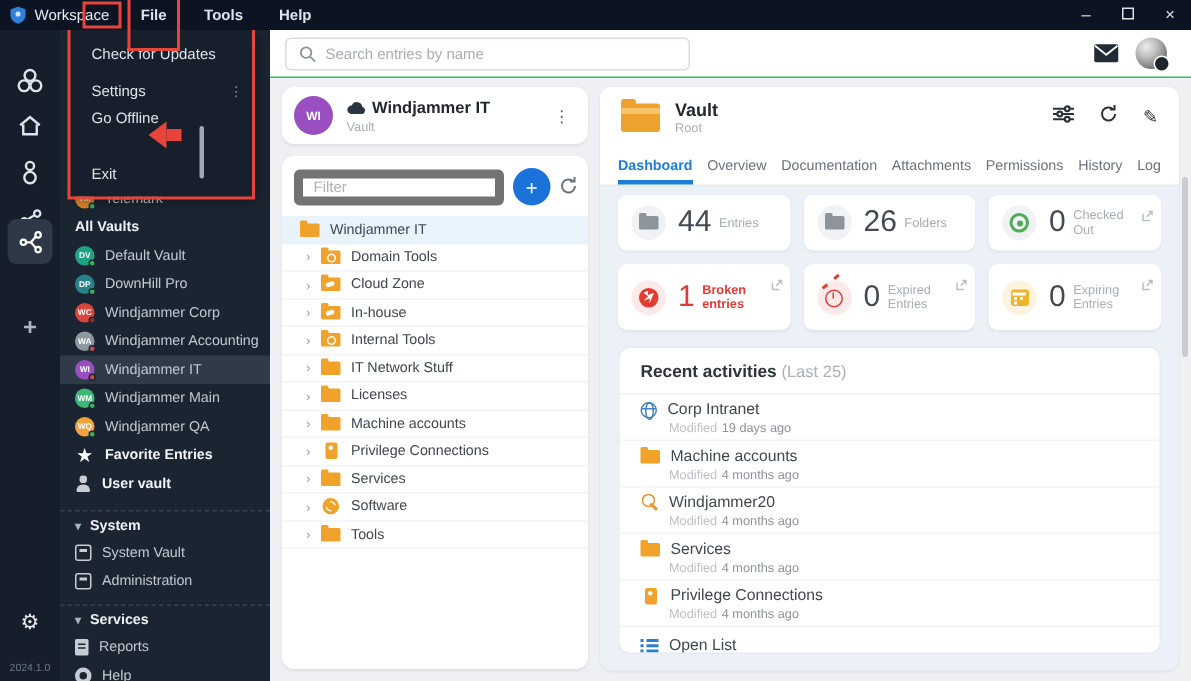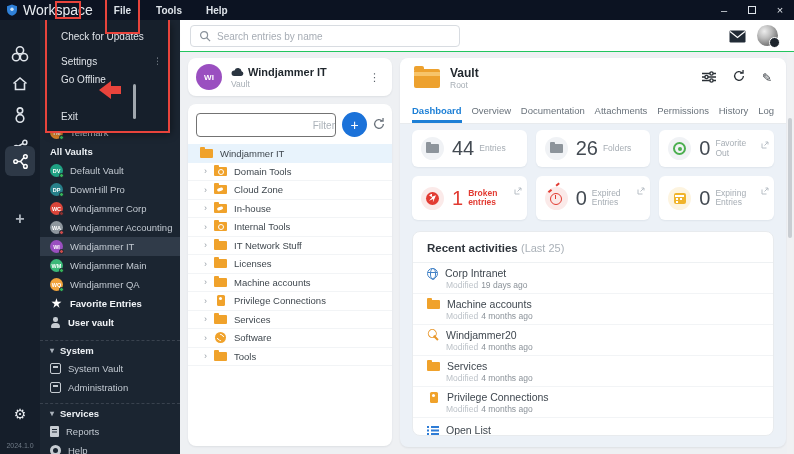--- a/index.html
+++ b/index.html
@@ -3,21 +3,21 @@
 <meta charset="utf-8">
 <style>
   * { margin:0; padding:0; box-sizing:border-box; }
   html,body { width:794px; height:454px; overflow:hidden; }
   body { font-family:"Liberation Sans", sans-serif; background:#eef0f3; position:relative; }
   .app { position:relative; width:794px; height:454px; overflow:hidden; }
 
   
   .titlebar { position:absolute; left:0; top:0; width:794px; height:20px; background:#0c1322; display:flex; align-items:center; z-index:60; }
   .tb-logo { margin-left:6px; display:flex; }
-  .tb-app { color:#e8ecf1; font-size:14px; margin-left:5px; }
+  .tb-app { color:#e8ecf1; font-size:10px; margin-left:5px; }
   .tb-menu { color:#dfe4ea; font-size:10px; font-weight:bold; padding:2px 8px; margin-left:8px; }
   .tb-menu.hl { border:2px solid #e8443c; padding:16px 7px; margin-left:12px; }
   .tb-spacer { flex:1; }
   .winbtn { color:#dfe4ea; font-size:11px; width:28px; text-align:center; }
   .winbtn .maxbox { display:inline-block; width:8px; height:8px; border:1px solid #dfe4ea; }
 
   
   .rail { position:absolute; left:0; top:20px; width:40px; height:434px; background:#151e2a; z-index:20; }
   .rail-ic { position:absolute; left:0; width:40px; display:flex; justify-content:center; }
   .rail-active { position:absolute; left:5px; top:126px; width:30px; height:30px; background:#2e3947; border-radius:6px; }
@@ -71,21 +71,21 @@
   
   .vault-head { position:absolute; left:188px; top:58px; width:204px; height:38px; display:flex; align-items:center; padding:0 8px; }
   .wi-av { width:26px; height:26px; border-radius:50%; background:#9a4fc0; color:#fff; font-size:8px; font-weight:bold; display:flex; align-items:center; justify-content:center; }
   .vh-text { margin-left:9px; flex:1; }
   .vh-title { font-size:11px; font-weight:bold; color:#1f262c; display:flex; align-items:center; gap:4px; }
   .vh-sub { font-size:8.5px; color:#a7aeb5; margin-top:1px; }
   .vh-dots { color:#5a626a; font-size:11px; padding:0 4px; }
 
   .tree-card { position:absolute; left:188px; top:104px; width:204px; height:342px; overflow:hidden; }
   .filter-row { position:absolute; left:0; top:8px; width:204px; height:26px; }
-  .filter-input { position:absolute; left:8px; top:1px; width:140px; height:24px; border:1px solid #737373; border-radius:4px; display:flex; align-items:center; padding-left:7px; font-size:10px; color:#aab1b8; background:#fff;justify-content:flex-end; }
+  .filter-input { position:absolute; left:8px; top:1px; width:140px; height:24px; border:6px solid #737373; border-radius:4px; display:flex; align-items:center; padding-left:7px; font-size:10px; color:#aab1b8; background:#fff; }
   .btn-plus { position:absolute; left:154px; top:0; width:25px; height:25px; border-radius:50%; background:#1b72d9; color:#fff; font-size:14px; display:flex; align-items:center; justify-content:center; }
   .btn-refresh { position:absolute; left:184px; top:5px; }
   .tree { position:absolute; left:0; top:40px; width:204px; }
   .t-row { height:18.5px; display:flex; align-items:center; border-bottom:1px solid #f2f4f6; font-size:9.5px; color:#3f474e; white-space:nowrap; }
   .t-row.root { background:#e8f3fc; border-bottom:none; padding-left:12px; }
   .t-row .chev { width:10px; margin-left:16px; color:#98a0a8; font-size:9px; }
   .t-lab { margin-left:7px; }
 
   
   .fold { position:relative; width:13px; height:9px; background:#f0a22b; border-radius:1px; flex:0 0 auto; }
@@ -493,21 +493,21 @@
       </div>
       <div class="stat">
         <span class="ext"><svg width="8" height="8" viewBox="0 0 8 8" fill="none" stroke="#b7bec5" stroke-width="1">
               <path d="M1 2.5v4.5h4.5"></path>
               <path d="M3.5 4.5 7 1 M4.5 1H7v2.5"></path>
             </svg></span>
         <span class="stat-ic">
             <span class="target"></span>
           </span>
         <span class="stat-val">0</span>
-        <span class="stat-lab">Favorite Out</span>
+        <span class="stat-lab">Checked Out</span>
       </div>
     </div>
 
     <div class="stats r2" style="top:118px">
       <div class="stat danger">
         <span class="ext"><svg width="8" height="8" viewBox="0 0 8 8" fill="none" stroke="#b7bec5" stroke-width="1">
               <path d="M1 2.5v4.5h4.5"></path>
               <path d="M3.5 4.5 7 1 M4.5 1H7v2.5"></path>
             </svg></span>
         <span class="stat-ic">

